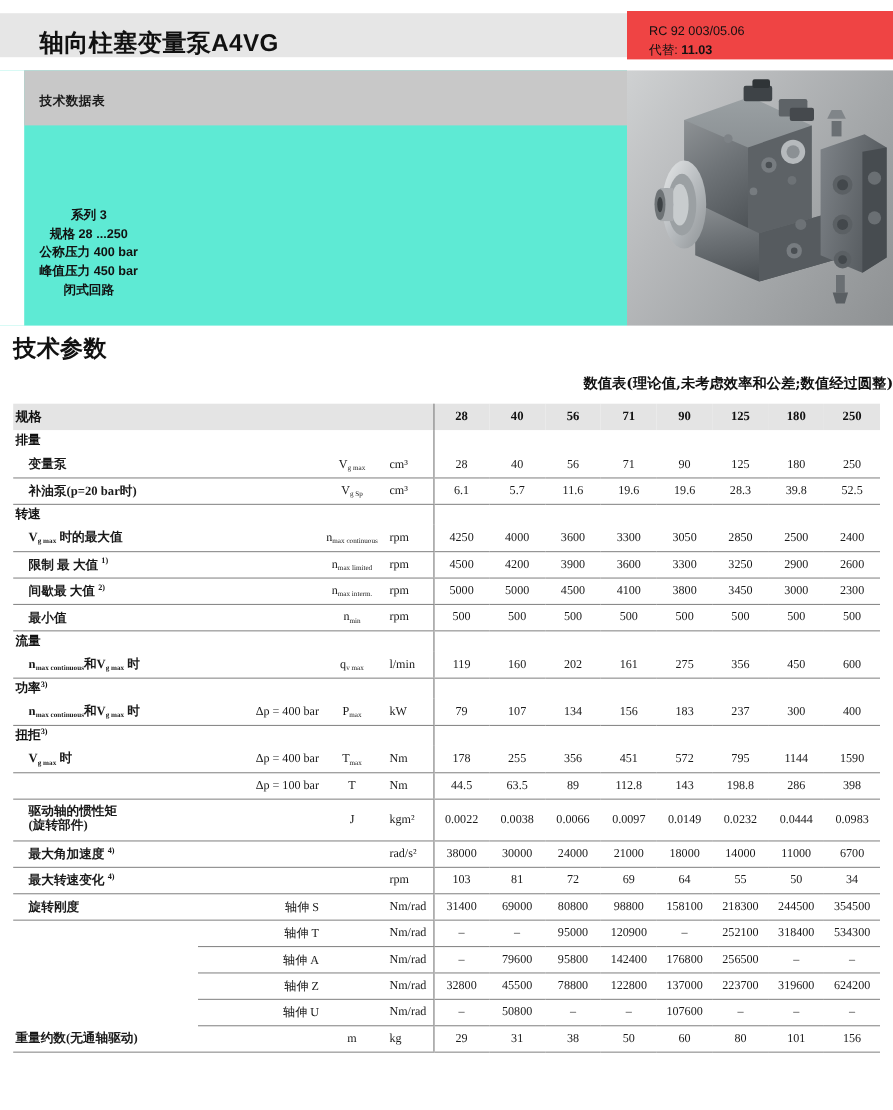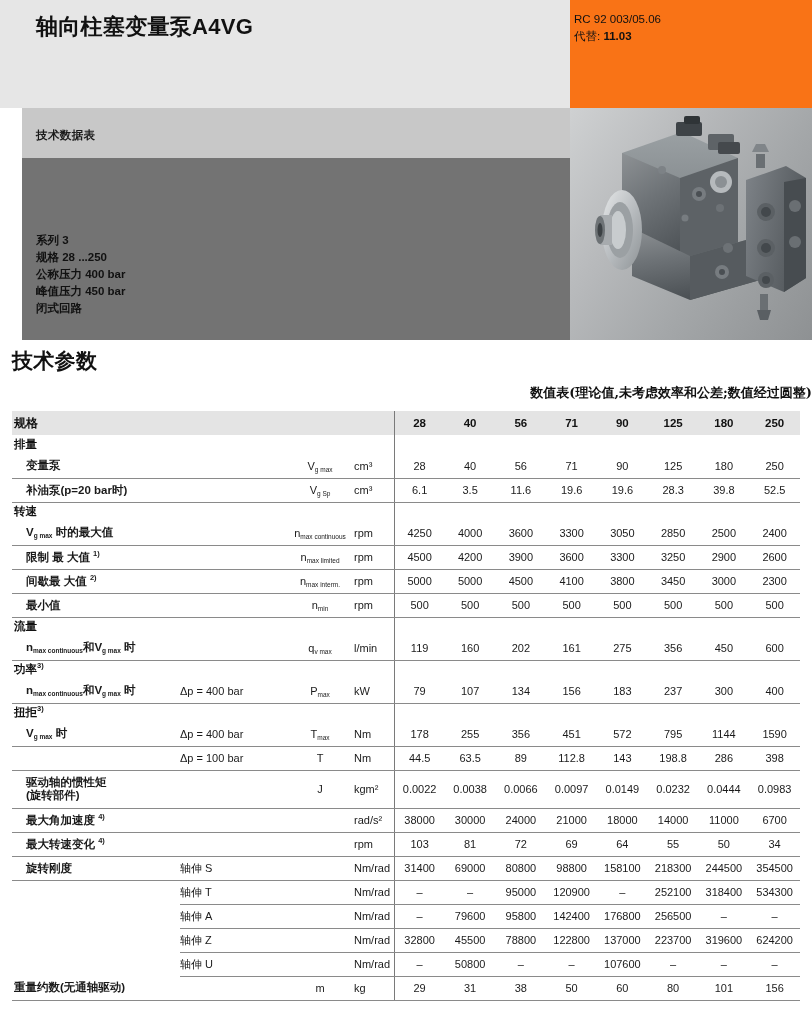--- a/index.html
+++ b/index.html
@@ -9,32 +9,33 @@
     height: 1009px;
     background: #ffffff;
     font-family: "Liberation Sans", "DejaVu Sans", sans-serif;
     color: #1a1a1a;
     overflow: hidden;
   }
 
   
   .header {
     position: relative;
-    height: 108px;
+    height: 64px;
     display: flex;
+    align-items: center;
   }
   .header-left {
     width: 570px;
     background: #e6e6e6;
     padding: 14px 0 0 36px;
   }
   .header-right {
     flex: 1;
-    background: #f97316;
-    padding: 11px 0 0 4px;
+    background: #ef4444;
+    padding: 11px 0 0 20px;
   }
   .doc-title {
     font-size: 22px;
     font-weight: bold;
     letter-spacing: .3px;
     color: #111;
     line-height: 1.2;
   }
   .doc-code {
     font-size: 11.5px;
@@ -45,21 +46,21 @@
 
   
   .band {
     position: relative;
     height: 232px;
     display: flex;
   }
   .band-left {
     width: 570px;
     position: relative;
-    background: #737373;
+    background: #5eead4;
     padding-left: 22px;
   }
   .band-left::before {
     content: "";
     position: absolute;
     left: 0; top: 0; bottom: 0;
     width: 22px;
     background: #ffffff;
   }
   .band-title-strip {
@@ -78,20 +79,21 @@
     letter-spacing: .4px;
   }
   .band-specs {
     position: absolute;
     left: 36px;
     top: 124px;
     font-size: 11.5px;
     font-weight: bold;
     line-height: 17px;
     color: #111;
+    text-align: center;
   }
   .band-right {
     flex: 1;
     position: relative;
     overflow: hidden;
     background: linear-gradient(125deg, #cfd1d2 0%, #b8babc 32%, #a4a7a9 62%, #8e9193 100%);
   }
 
   
   .pump-svg { position: absolute; left: 0; top: 0; }
@@ -113,20 +115,21 @@
     text-align: right;
   }
 
   
   .tbl-wrap { margin: 0 12px 0 12px; }
   table.spec {
     width: 788px;
     border-collapse: collapse;
     font-size: 11px;
     table-layout: fixed;
+    font-family: Liberation Serif, serif;
   }
   table.spec td, table.spec th {
     padding: 0;
     vertical-align: middle;
     font-weight: normal;
   }
   .c-label { width: 168px; text-align: left; }
   .c-sym2  { width: 110px; text-align: left; }
   .c-sym   { width: 60px;  text-align: center; }
   .c-unit  { width: 44px;  text-align: left; padding-left: 4px !important; }
@@ -158,21 +161,21 @@
     font-size: 11px;
   }
   tr.data td.c-label { padding-left: 14px !important; font-weight: bold; font-size: 11.5px; }
   tr.data td.first-val { border-left: 1px solid #7a7a7a; }
   tr.data.tall td { height: 38px; }
   tr.data.noind td.c-label { padding-left: 2px !important; }
 
   
   tr.data.partial td.c-label { border-bottom: none; }
 
-  td.c-sym2 { font-size: 11px; text-align: left; }
+  td.c-sym2 { font-size: 11px; text-align: right; }
   td.c-sym  { font-size: 11px; }
 
   sup { font-size: 7.5px; vertical-align: super; line-height: 0; }
   sub { font-size: 7px;  vertical-align: baseline; position: relative; top: 2px; line-height: 0; }
   .tiny { font-size: 6.5px; }
   .two-line { line-height: 13px; }
 </style>
 </head>
 <body>
 
@@ -338,21 +341,21 @@
           <td class="c-val">125</td>
           <td class="c-val">180</td>
           <td class="c-val">250</td>
         </tr>
         <tr class="data">
           <td class="c-label">补油泵(p=20 bar时)</td>
           <td class="c-sym2"></td>
           <td class="c-sym">V<sub class="tiny">g Sp</sub></td>
           <td class="c-unit">cm³</td>
           <td class="c-val first-val">6.1</td>
-          <td class="c-val">3.5</td>
+          <td class="c-val">5.7</td>
           <td class="c-val">11.6</td>
           <td class="c-val">19.6</td>
           <td class="c-val">19.6</td>
           <td class="c-val">28.3</td>
           <td class="c-val">39.8</td>
           <td class="c-val">52.5</td>
         </tr>
         <tr class="grp">
           <td class="c-label">转速</td>
           <td class="c-sym2"></td>

